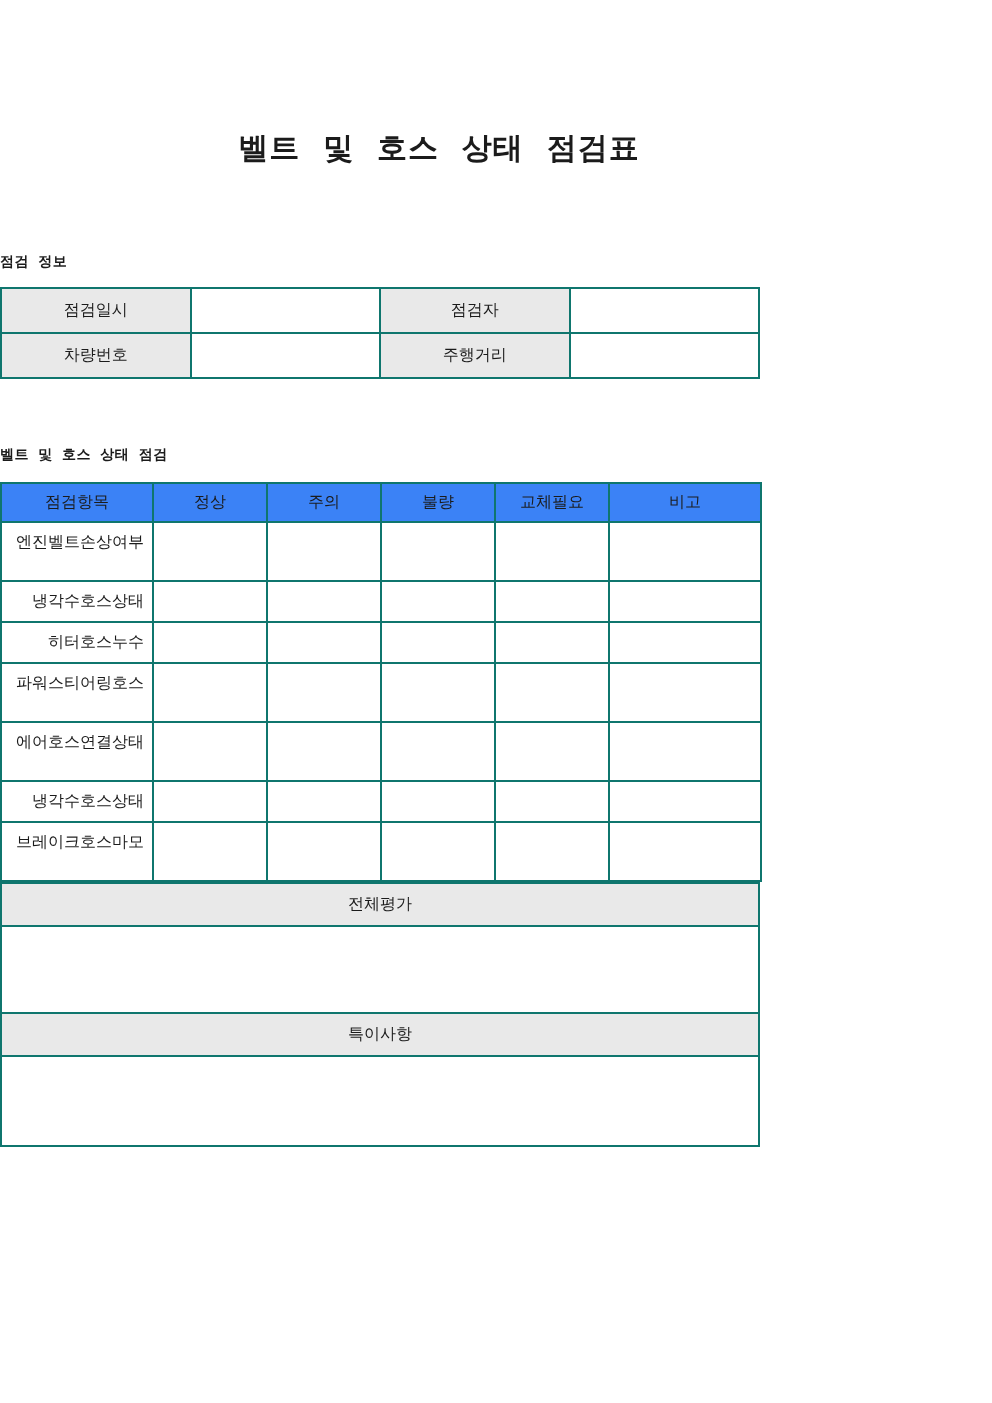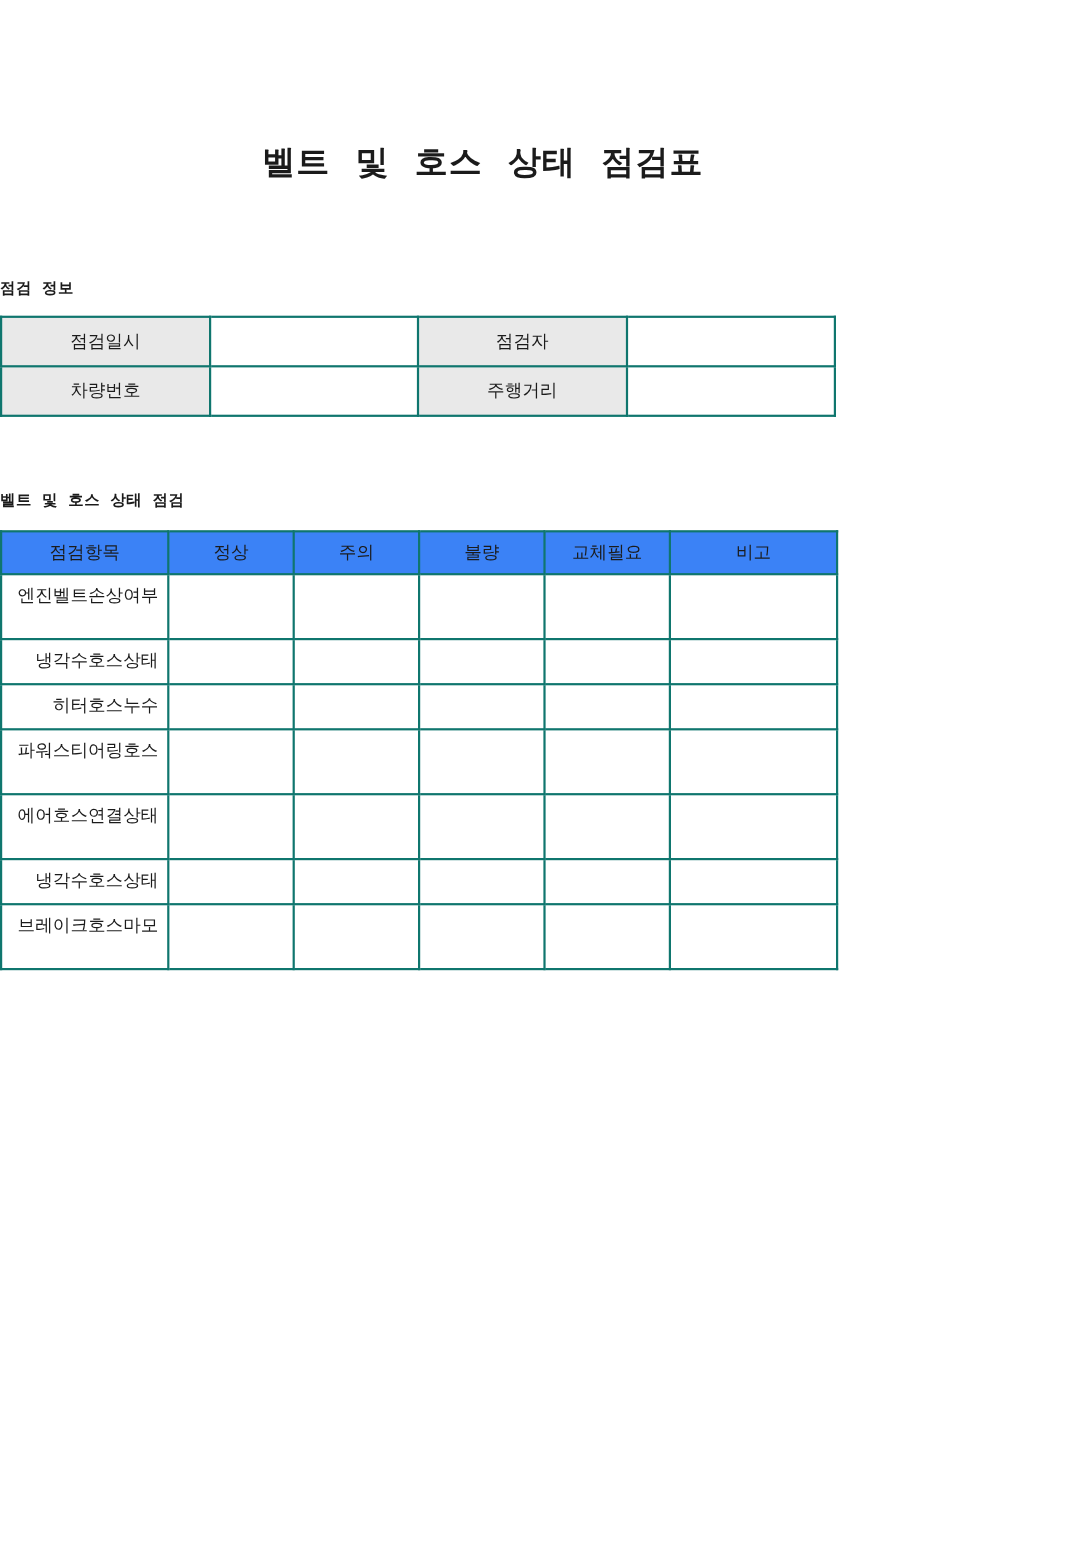--- a/index.html
+++ b/index.html
@@ -200,15 +200,31 @@
           <td></td>
           <td></td>
           <td></td>
           <td></td>
         </tr>
       </tbody>
     </table>
   </section>
 
   <section>
+    <table class="result-table">
+      <tbody>
+          <tr>
+        <td class="hdr">전체평가</td>
+      </tr>
+      <tr class="fill-a">
+        <td class="fill"></td>
+      </tr>
+      <tr>
+        <td class="hdr">특이사항</td>
+      </tr>
+      <tr class="fill-b">
+        <td class="fill"></td>
+      </tr>
+    </tbody>
+      </table>
   </section>
 
 </div>
 
 </body></html>

